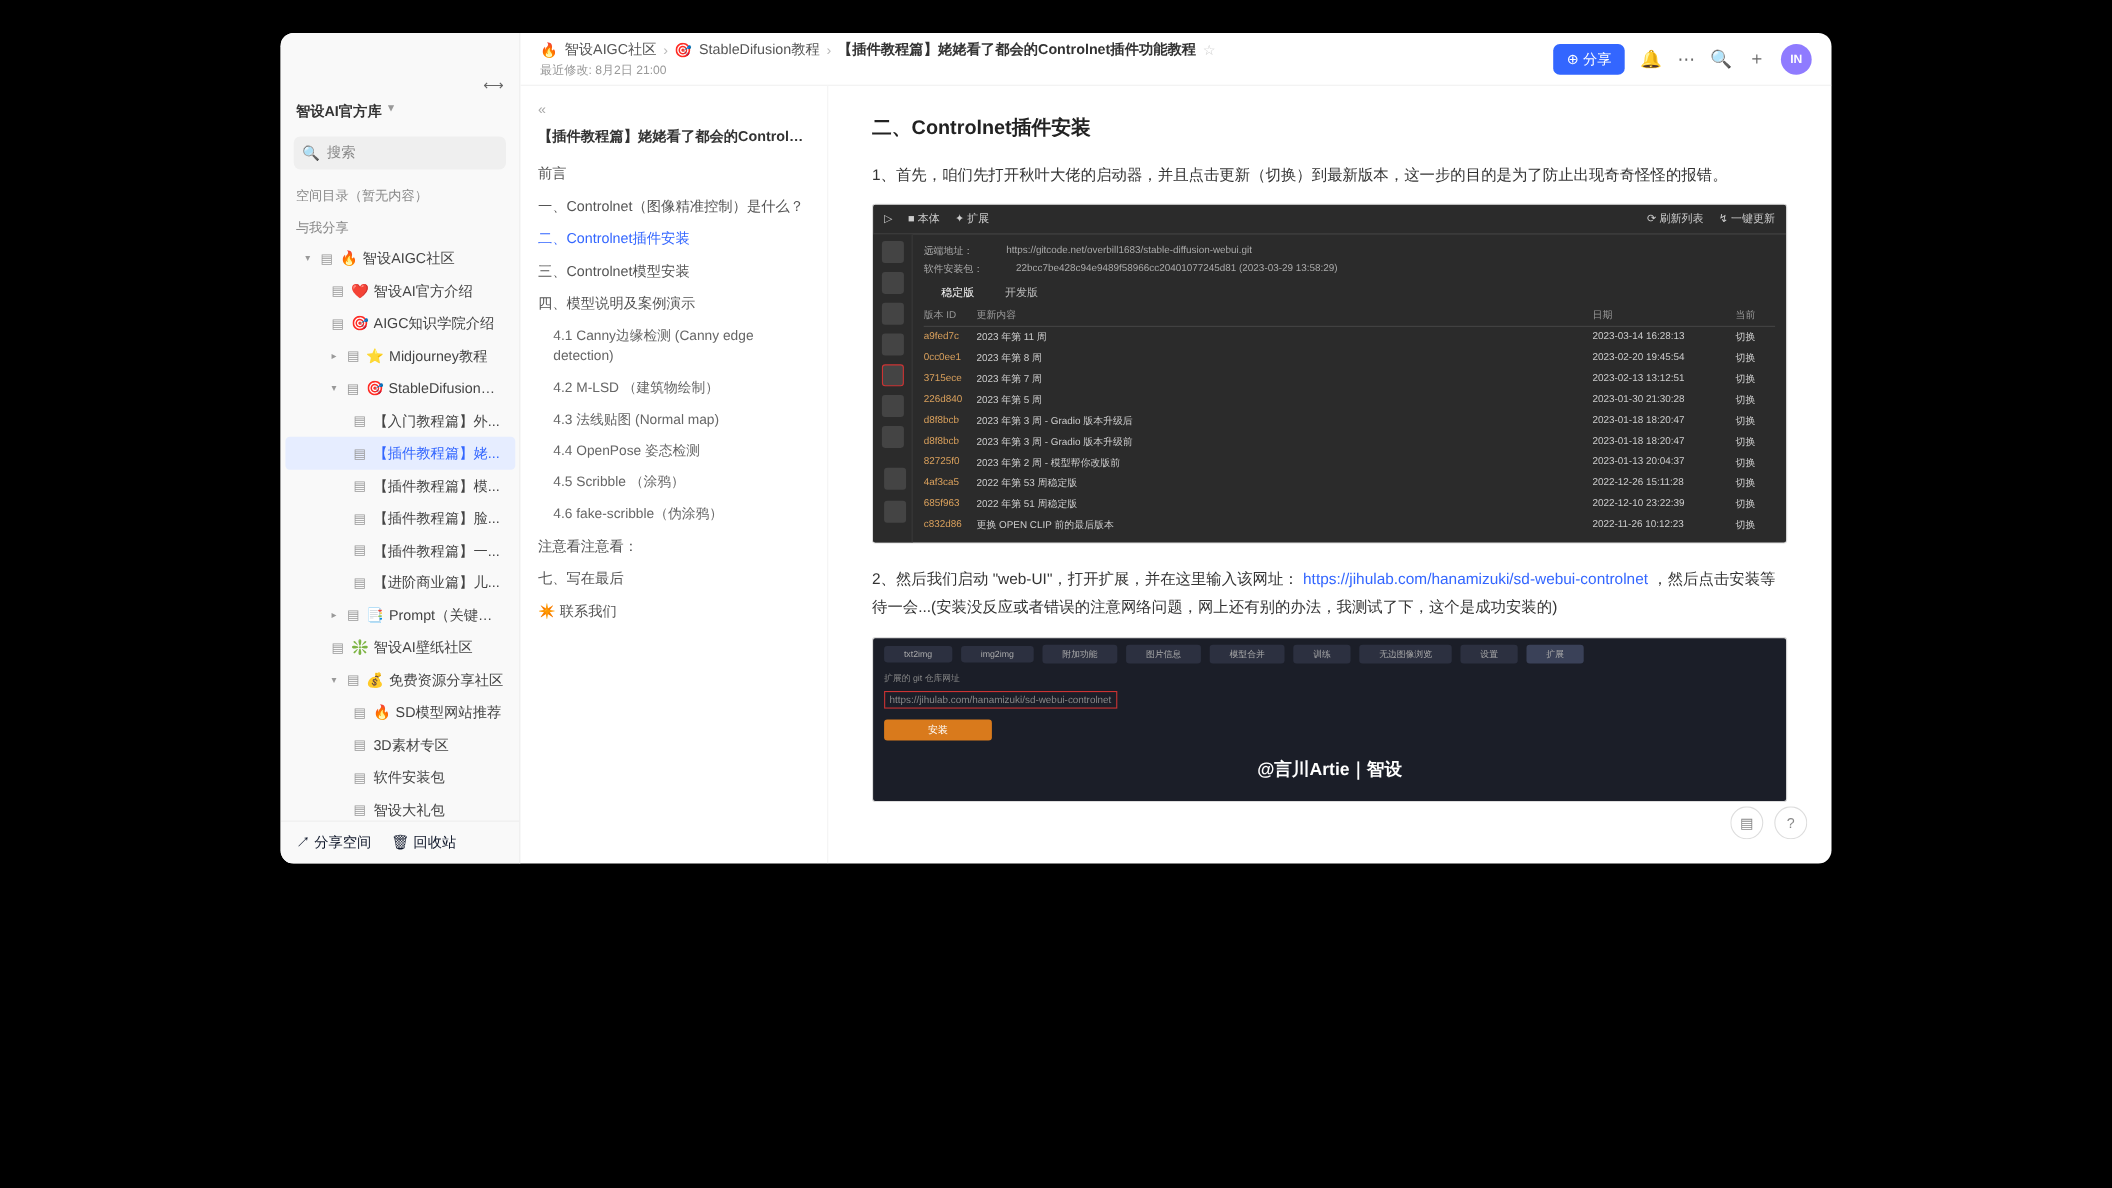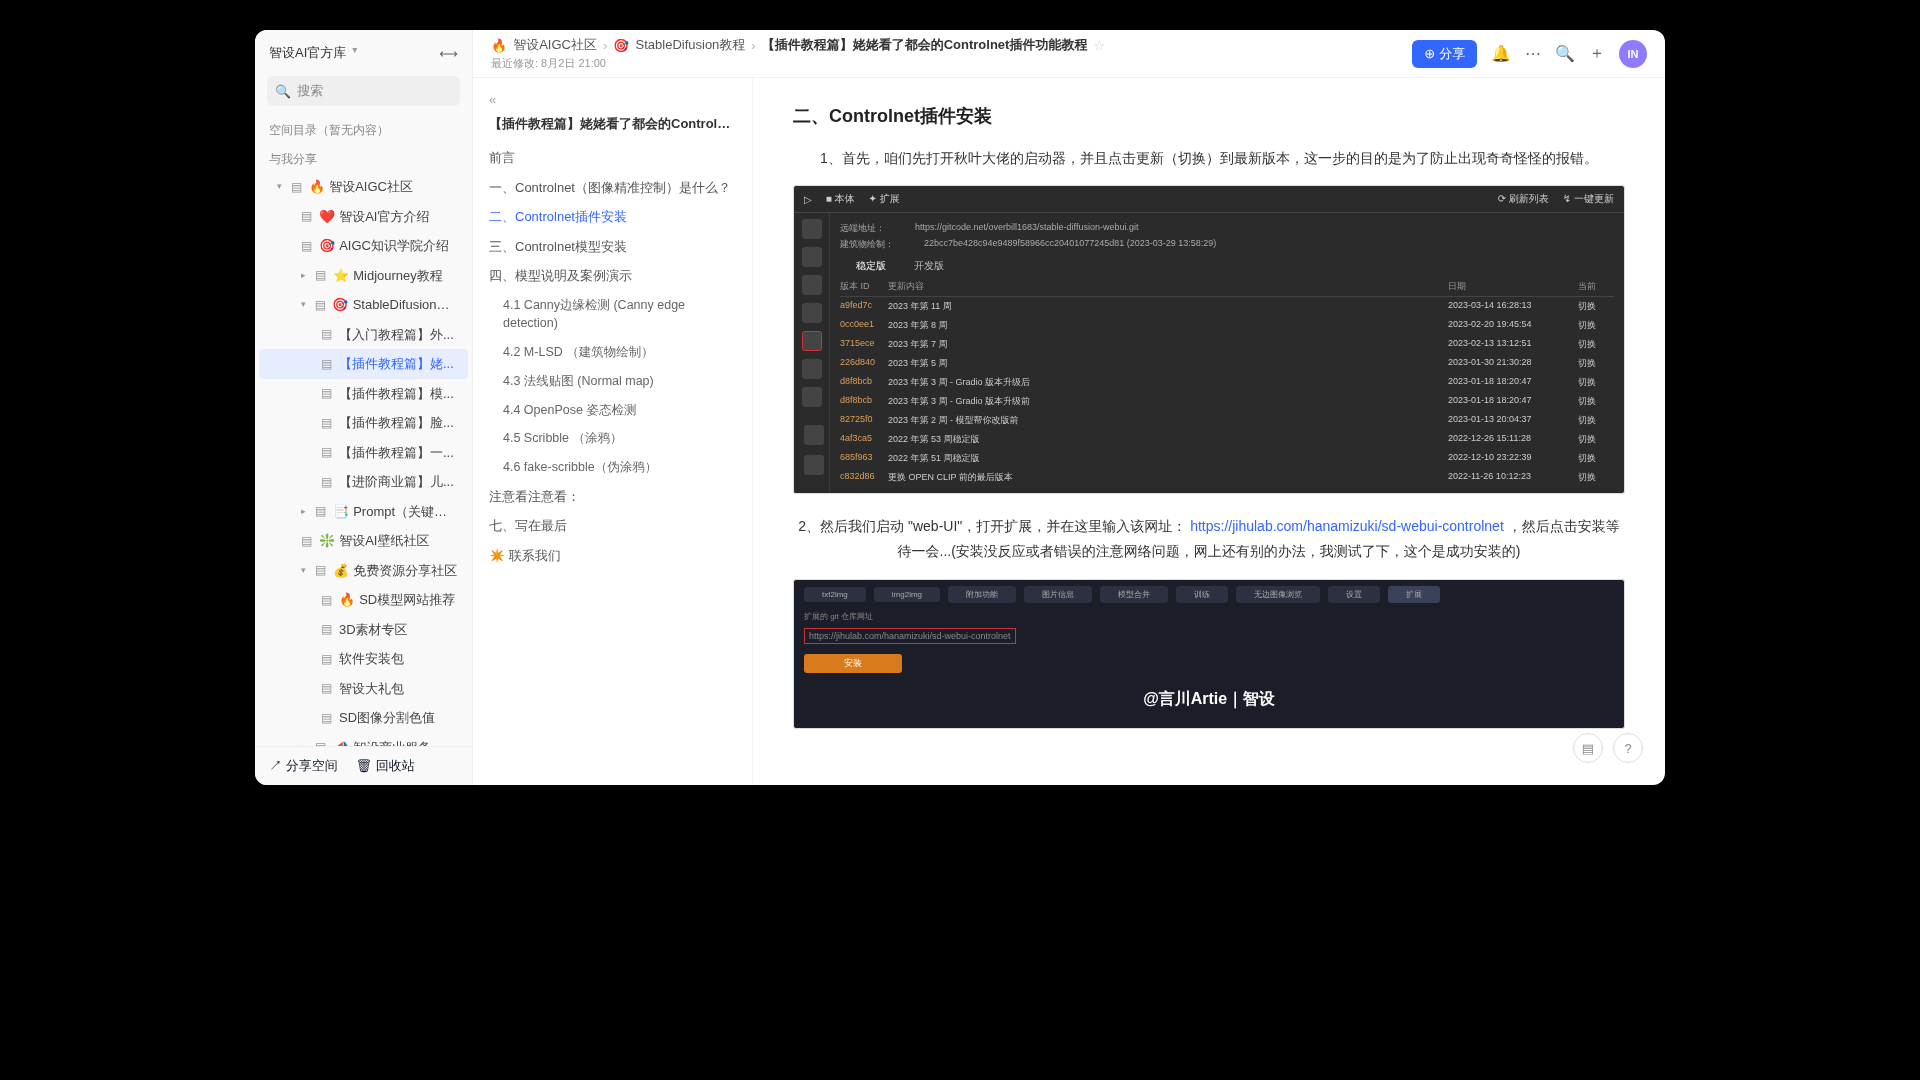--- a/index.html
+++ b/index.html
@@ -1,20 +1,20 @@
 <!DOCTYPE html>
 <html><head>
 <meta charset="utf-8">
 <style>
 * { margin: 0; padding: 0; box-sizing: border-box; }
 body { font-family: -apple-system, BlinkMacSystemFont, "Segoe UI", sans-serif; background: #000; display: flex; justify-content: center; align-items: flex-start; }
 .window { width: 1410px; height: 755px; background: #fff; border-radius: 12px; margin: 30px 0; overflow: hidden; display: flex; position: relative; }
 .sidebar { width: 218px; background: #f9f9f9; border-right: 1px solid #eee; display: flex; flex-direction: column; font-size: 13px; }
 .sidebar-head { display: flex; align-items: center; justify-content: space-between; padding: 14px 14px 10px; }
-.brand { display: flex; align-items: flex-start; gap: 6px; font-weight: 400; color: #333; }
+.brand { display: flex; align-items: flex-start; gap: 6px; font-weight: 700; color: #333; margin-top: 48px; }
 .brand-caret { font-size: 10px; color: #999; }
 .collapse { color: #666; cursor: pointer; }
 .search-box { margin: 4px 12px 8px; background: #efefef; border-radius: 6px; padding: 6px 8px; display: flex; align-items: center; gap: 6px; color: #888; }
 .sb-section { padding: 8px 14px 4px; font-size: 12px; color: #888; }
 .tree { flex: 1; overflow: auto; padding-bottom: 8px; }
 .tree-row { display: flex; align-items: center; gap: 4px; padding: 5px 8px 5px 14px; color: #444; cursor: pointer; line-height: 1.5; border-radius: 4px; margin: 0 4px; }
 .tree-row.selected { background: #e6edff; color: #3366ff; }
 .tree-row .expand-icon { width: 10px; font-size: 9px; color: #999; }
 .tree-row .page-icon { width: 14px; font-size: 12px; color: #999; }
 .tree-row .emoji { font-size: 13px; }
@@ -36,21 +36,21 @@
 .avatar { width: 28px; height: 28px; border-radius: 50%; background: #8f7bff; color: #fff; display: flex; align-items: center; justify-content: center; font-size: 11px; font-weight: 600; }
 .body-area { flex: 1; display: flex; overflow: hidden; }
 .outline { width: 280px; padding: 14px 16px; border-right: 1px solid #f3f3f3; font-size: 13px; overflow: auto; }
 .outline .collapse-all { color: #aaa; font-size: 13px; margin-bottom: 8px; }
 .outline-title { font-weight: 600; margin: 4px 0 10px; color: #333; white-space: nowrap; overflow: hidden; text-overflow: ellipsis; }
 .outline-item { padding: 5px 0; color: #555; cursor: pointer; line-height: 1.5; }
 .outline-item.active { color: #3366ff; }
 .outline-item.sub { padding-left: 14px; font-size: 12.5px; color: #666; }
 .content { flex: 1; overflow: auto; padding: 12px 40px 40px; }
 .content h2 { font-size: 18px; font-weight: 700; margin: 14px 0 18px; color: #222; }
-.content p { font-size: 14px; color: #333; line-height: 1.8; margin: 6px 0 14px; text-align: center; }
+.content p { font-size: 14px; color: #333; line-height: 1.8; margin: 6px 0 14px; }
 .content a { color: #3366ff; text-decoration: none; }
 .img-box { border: 1px solid #ddd; border-radius: 3px; overflow: hidden; margin: 8px 0 20px; }
 .app-dark { background: #2b2b2b; font-size: 10px; color: #ccc; }
 .app-title { background: #3a3a3a; padding: 3px 8px; display: flex; justify-content: space-between; align-items: center; }
 .app-toolbar { display: flex; justify-content: space-between; padding: 6px 10px; border-bottom: 1px solid #444; }
 .app-toolbar .left, .app-toolbar .right { display: flex; gap: 14px; align-items: center; }
 .app-body { display: flex; }
 .app-side { width: 36px; background: #2b2b2b; border-right: 1px solid #3a3a3a; display: flex; flex-direction: column; align-items: center; gap: 8px; padding: 6px 0; }
 .side-ic { width: 20px; height: 20px; background: #444; border-radius: 3px; }
 .app-main { flex: 1; padding: 6px 10px; }
@@ -280,21 +280,21 @@
                   <div class="side-ic"></div>
                   <div class="side-ic"></div>
                 </div>
             </div>
             <div class="app-main">
               <div class="meta-line">
                   <span>远端地址：</span>
                   <span>https://gitcode.net/overbill1683/stable-diffusion-webui.git</span>
                 </div>
               <div class="meta-line">
-                  <span>建筑物绘制：</span>
+                  <span>软件安装包：</span>
                   <span>22bcc7be428c94e9489f58966cc20401077245d81 (2023-03-29 13:58:29)</span>
                 </div>
               <div class="tabs">
                   <span>稳定版</span>
                   <span>开发版</span>
                 </div>
               <div class="table-h">
                   <div>版本 ID</div>
                   <div>更新内容</div>
                   <div>日期</div>

